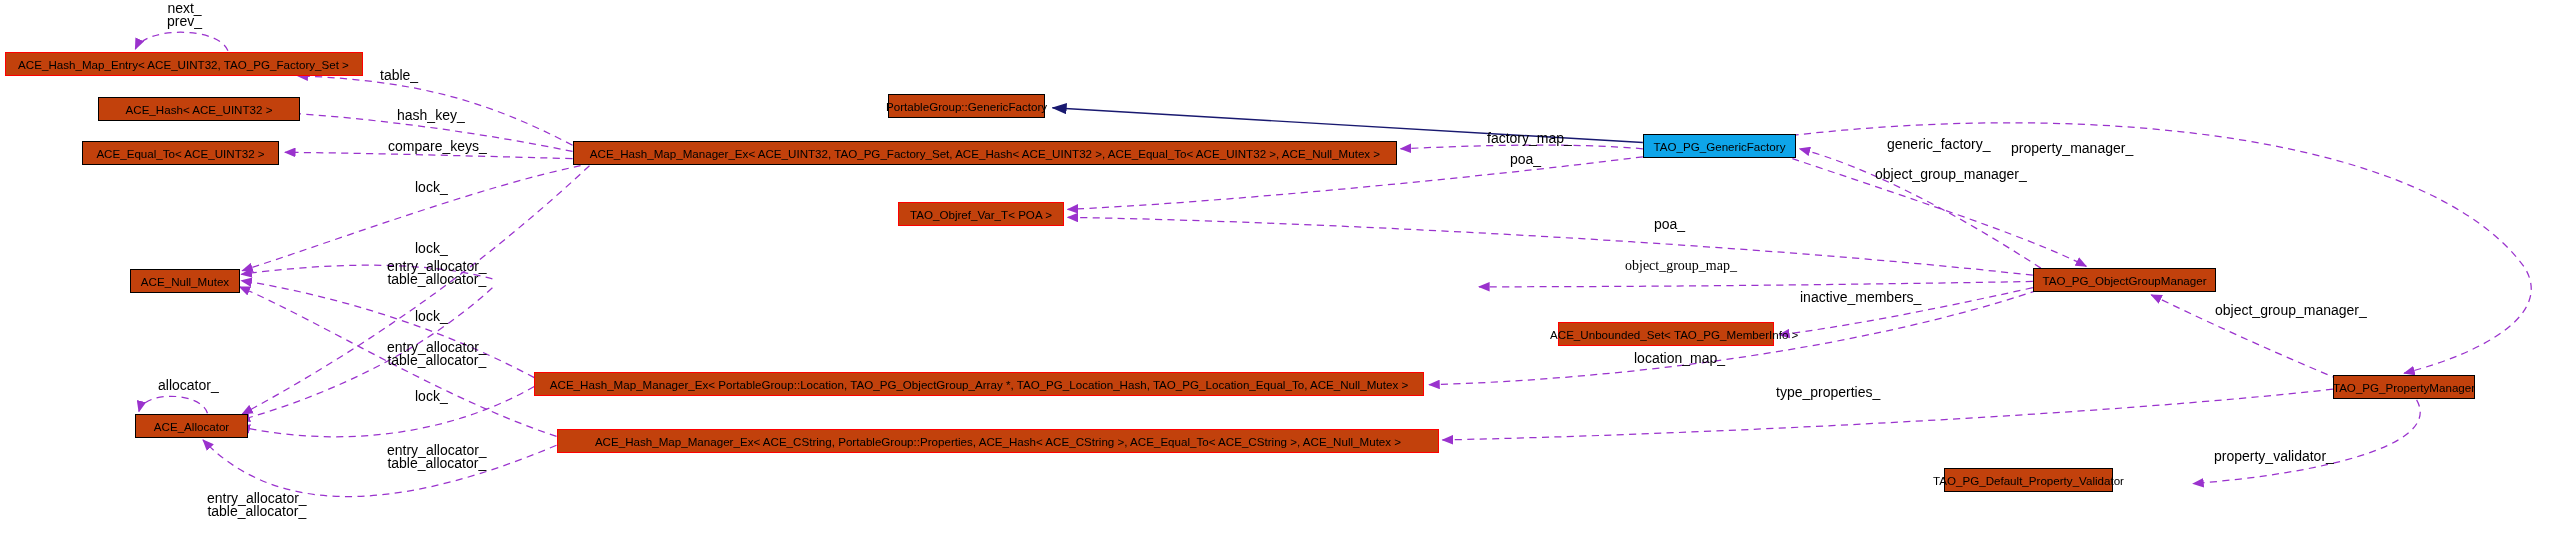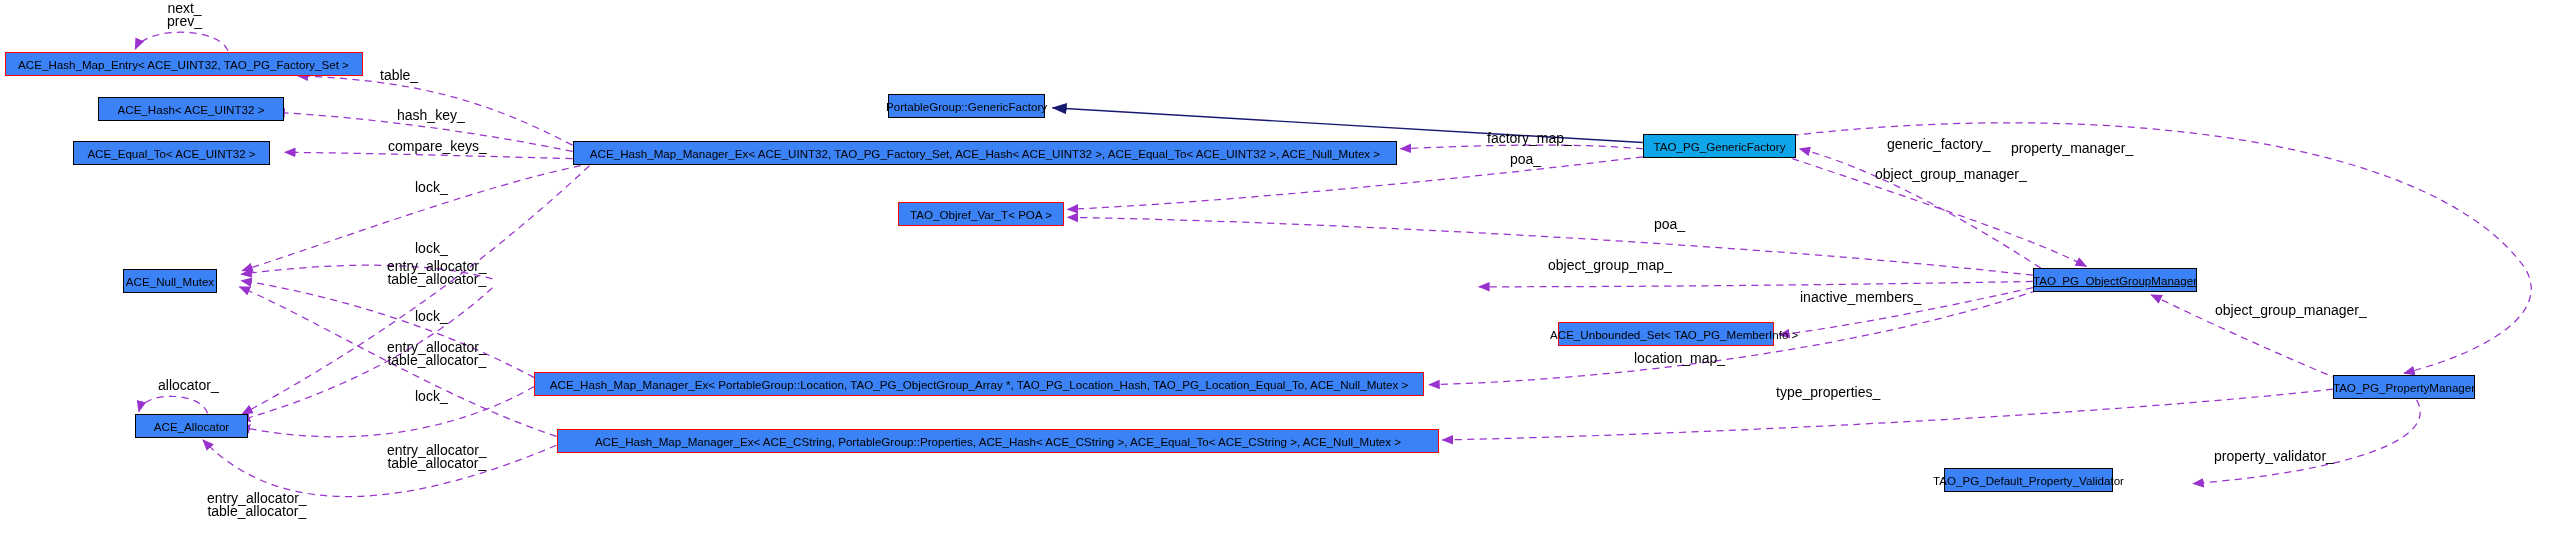--- a/index.html
+++ b/index.html
@@ -1,19 +1,19 @@
 <!DOCTYPE html>
 <html style="font-size:14.2px"><head>
 <meta charset="utf-8">
 <style>
   html,body{margin:0;padding:0;background:#ffffff;}
   .diagram{position:relative;width:2576px;height:546px;background:#ffffff;
            font-family:"Liberation Sans", sans-serif;overflow:hidden;}
   .edges{position:absolute;left:0;top:0;width:2576px;height:546px;}
-  .node{position:absolute;box-sizing:border-box;border:0.9px solid #000;background:#3b82f6;
+  .node{position:absolute;box-sizing:border-box;border:0.9px solid #000;background:#c2410c;
         display:flex;align-items:center;justify-content:center;height:24px;
         font-size:11.6px;color:#000;white-space:nowrap;padding:0 3.6px;}
   .node.red{border-color:#ff0000;}
   .node.hl{background:#0ea5e9;border-width:0.9px;}
   .edge-label{position:absolute;font-size:14px;line-height:13.4px;color:#000;
               white-space:pre-line;text-align:center;}
 </style>
 </head>
 <body>
 
@@ -58,57 +58,57 @@
     </g>
 
     <g stroke="#191970" stroke-width="1.6" fill="none">
       <path d="M 1845 160 L 1182 121" marker-end="url(#arrNavy)"></path>
     </g>
   </svg>
 
   <div class="node red" style="left:4.5px;top:52px;width:358px;">
       <span>ACE_Hash_Map_Entry&lt; ACE_UINT32, TAO_PG_Factory_Set &gt;</span>
     </div>
-  <div class="node" style="left:98px;top:97px;width:186px;">
+  <div class="node" style="left:98px;top:97px;width:202px;">
       <span>ACE_Hash&lt; ACE_UINT32 &gt;</span>
     </div>
-  <div class="node" style="left:73px;top:141px;width:197px;">
+  <div class="node" style="left:82px;top:141px;width:197px;">
       <span>ACE_Equal_To&lt; ACE_UINT32 &gt;</span>
     </div>
   <div class="node" style="left:573px;top:141px;width:824px;">
       <span>ACE_Hash_Map_Manager_Ex&lt; ACE_UINT32, TAO_PG_Factory_Set, ACE_Hash&lt; ACE_UINT32 &gt;, ACE_Equal_To&lt; ACE_UINT32 &gt;, ACE_Null_Mutex &gt;</span>
     </div>
   <div class="node" style="left:888px;top:94px;width:157px;">
       <span>PortableGroup::GenericFactory</span>
     </div>
   <div class="node hl" style="left:1643px;top:134px;width:153px;">
       <span>TAO_PG_GenericFactory</span>
     </div>
   <div class="node red" style="left:898px;top:202px;width:166px;">
       <span>TAO_Objref_Var_T&lt; POA &gt;</span>
     </div>
   <div class="node red" style="left:1558px;top:322px;width:216px;padding-left:20px;">
       <span>ACE_Unbounded_Set&lt; TAO_PG_MemberInfo &gt;</span>
     </div>
-  <div class="node" style="left:2033px;top:268px;width:164px;text-decoration:underline;">
+  <div class="node" style="left:2033px;top:268px;width:183px;">
       <span>TAO_PG_ObjectGroupManager</span>
     </div>
   <div class="node red" style="left:534px;top:372px;width:890px;">
       <span>ACE_Hash_Map_Manager_Ex&lt; PortableGroup::Location, TAO_PG_ObjectGroup_Array *, TAO_PG_Location_Hash, TAO_PG_Location_Equal_To, ACE_Null_Mutex &gt;</span>
     </div>
   <div class="node red" style="left:557px;top:429px;width:882px;">
       <span>ACE_Hash_Map_Manager_Ex&lt; ACE_CString, PortableGroup::Properties, ACE_Hash&lt; ACE_CString &gt;, ACE_Equal_To&lt; ACE_CString &gt;, ACE_Null_Mutex &gt;</span>
     </div>
   <div class="node" style="left:2333px;top:375px;width:142px;">
       <span>TAO_PG_PropertyManager</span>
     </div>
   <div class="node" style="left:1944px;top:468px;width:169px;">
       <span>TAO_PG_Default_Property_Validator</span>
     </div>
-  <div class="node" style="left:123px;top:269px;width:94px;">
+  <div class="node" style="left:130px;top:269px;width:110px;">
       <span>ACE_Null_Mutex</span>
     </div>
   <div class="node" style="left:135px;top:414px;width:113px;">
       <span>ACE_Allocator</span>
     </div>
 
   <div class="edge-label" style="left:167px;top:1.8px;">next_
 prev_</div>
   <div class="edge-label" style="left:380px;top:69px;">table_</div>
   <div class="edge-label" style="left:397px;top:109px;">hash_key_</div>
@@ -122,21 +122,21 @@
 table_allocator_</div>
   <div class="edge-label" style="left:158px;top:379px;">allocator_</div>
   <div class="edge-label" style="left:415px;top:390px;">lock_</div>
   <div class="edge-label" style="left:387px;top:444px;">entry_allocator_
 table_allocator_</div>
   <div class="edge-label" style="left:207px;top:492px;">entry_allocator_
 table_allocator_</div>
   <div class="edge-label" style="left:1487px;top:132px;">factory_map_</div>
   <div class="edge-label" style="left:1510px;top:153px;">poa_</div>
   <div class="edge-label" style="left:1654px;top:218px;">poa_</div>
-  <div class="edge-label" style="left:1548px;top:259px;">object_group_map_</div>
+  <div class="edge-label" style="left:1625px;top:259px;font-family:Liberation Serif, serif;">object_group_map_</div>
   <div class="edge-label" style="left:1800px;top:291px;">inactive_members_</div>
   <div class="edge-label" style="left:1634px;top:352px;">location_map_</div>
   <div class="edge-label" style="left:1887px;top:138px;">generic_factory_</div>
   <div class="edge-label" style="left:1875px;top:168px;">object_group_manager_</div>
   <div class="edge-label" style="left:2011px;top:142px;text-align:right;">property_manager_</div>
   <div class="edge-label" style="left:2215px;top:304px;">object_group_manager_</div>
   <div class="edge-label" style="left:1776px;top:386px;">type_properties_</div>
   <div class="edge-label" style="left:2214px;top:450px;">property_validator_</div>
 
 </div>

